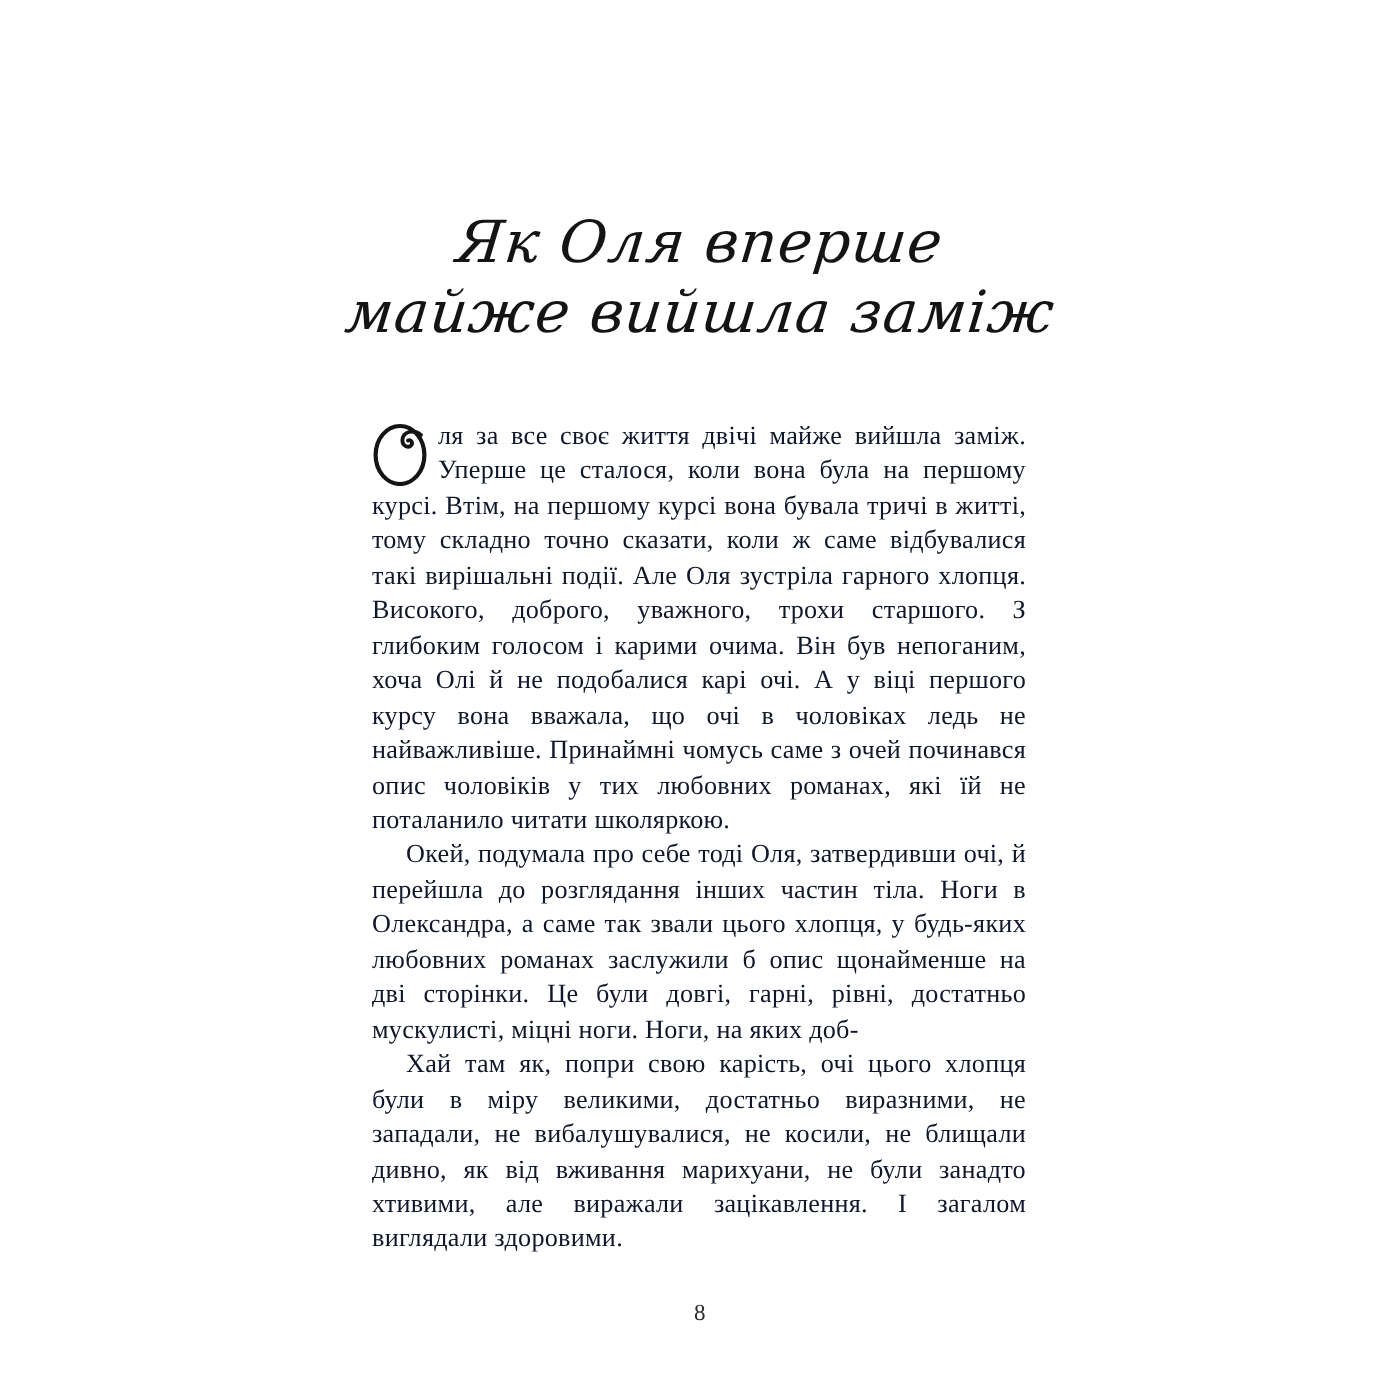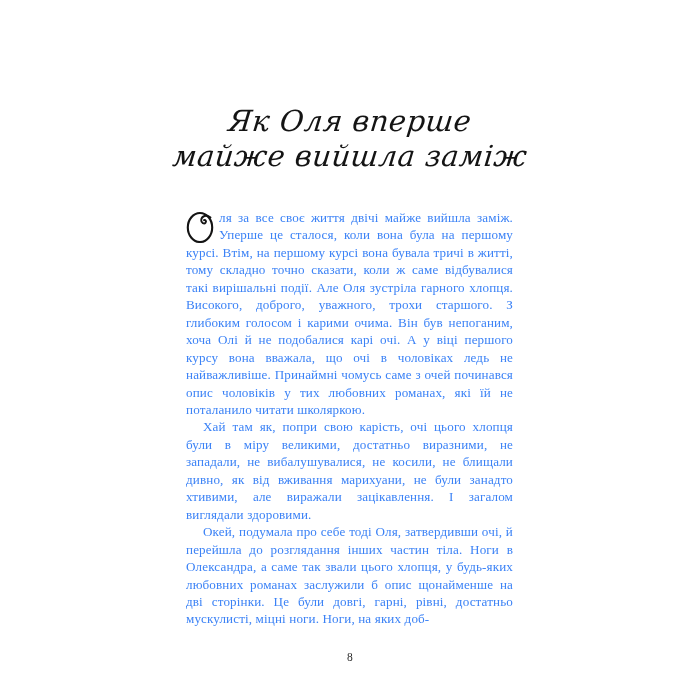--- a/index.html
+++ b/index.html
@@ -63,21 +63,21 @@
   }
 
   .para {
     margin: 0;
     font-size: 13.1px;
     line-height: 17.45px;
     text-align: justify;
     text-justify: inter-word;
     hyphens: manual;
     text-indent: 17px;
-    color: #3b82f6;
+    color: #0f172a;
     letter-spacing: 0.01em;
   }
   .para.first {
     text-indent: 0;
   }
 
   
   .dropcap {
     position: absolute;
     left: 0px;
@@ -128,24 +128,24 @@
         <ellipse cx="14" cy="17.5" rx="12.2" ry="14.5" fill="none" stroke="#141414" stroke-width="2.1"></ellipse>
         <path d="M24.5 7.5 C20.5 4.2, 15.5 6.0, 15.2 10.0 C15.0 13.0, 18.2 14.3, 19.6 12.6 C20.7 11.2, 19.3 9.6, 18.0 10.2" fill="none" stroke="#141414" stroke-width="1.9" stroke-linecap="round"></path>
       </svg>
     </span>
 
     <p class="para first">
       <span class="dropcap-spacer"></span><span>ля за все своє життя двічі майже вийшла заміж. Уперше це сталося, коли вона була на першому курсі. Втім, на першому курсі вона бувала тричі в житті, тому складно точно сказати, коли ж саме відбувалися такі вирішальні події. Але Оля зустріла гарного хлопця. Високого, доброго, уважного, трохи старшого. З глибоким голосом і карими очима. Він був непоганим, хоча Олі й не подобалися карі очі. А у віці першого курсу вона вважала, що очі в чоловіках ледь не найважливіше. Принаймні чомусь саме з очей починався опис чоловіків у тих любовних романах, які їй не поталанило читати школяркою.</span>
     </p>
 
     <p class="para">
-      <span>Хай там як, попри свою карість, очі цього хлопця були в міру великими, достатньо виразними, не западали, не вибалушувалися, не косили, не блищали дивно, як від вживання марихуани, не були занадто хтивими, але виражали зацікавлення. І загалом виглядали здоровими.</span>
+      <span>Окей, подумала про себе тоді Оля, затвердивши очі, й перейшла до розглядання інших частин тіла. Ноги в Олександра, а саме так звали цього хлопця, у будь-яких любовних романах заслужили б опис щонайменше на дві сторінки. Це були довгі, гарні, рівні, достатньо мускулисті, міцні ноги. Ноги, на яких доб-</span>
     </p>
 
     <p class="para">
-      <span>Окей, подумала про себе тоді Оля, затвердивши очі, й перейшла до розглядання інших частин тіла. Ноги в Олександра, а саме так звали цього хлопця, у будь-яких любовних романах заслужили б опис щонайменше на дві сторінки. Це були довгі, гарні, рівні, достатньо мускулисті, міцні ноги. Ноги, на яких доб-</span>
+      <span>Хай там як, попри свою карість, очі цього хлопця були в міру великими, достатньо виразними, не западали, не вибалушувалися, не косили, не блищали дивно, як від вживання марихуани, не були занадто хтивими, але виражали зацікавлення. І загалом виглядали здоровими.</span>
     </p>
 
   </div>
 
   <div class="folio">8</div>
 
 </div>
 
 </body></html>

